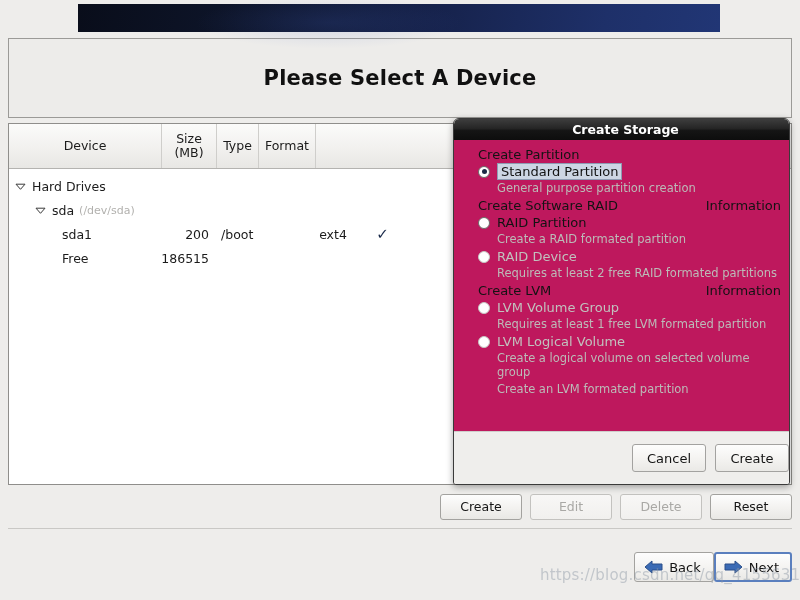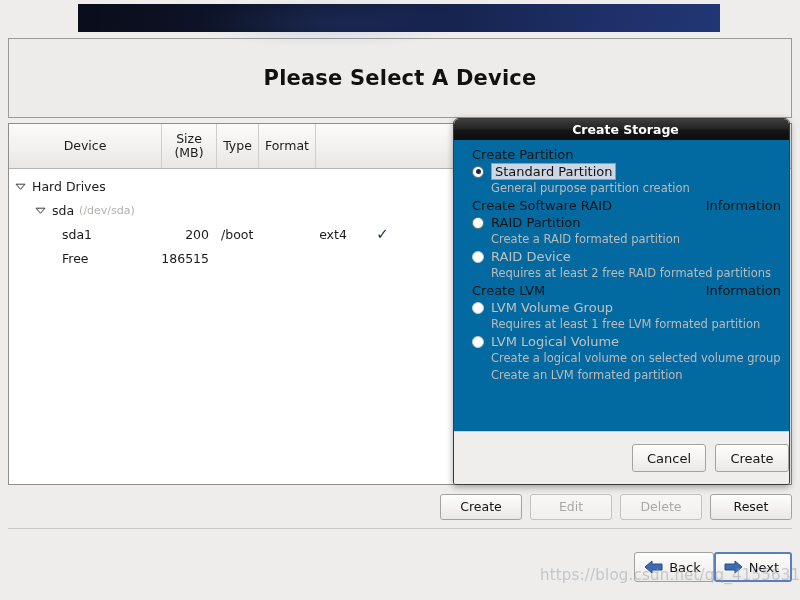--- a/index.html
+++ b/index.html
@@ -140,21 +140,21 @@
   }
   #dlg-titlebar {
     height:21px; flex:0 0 21px;
     background:linear-gradient(to bottom,#3d3d3d 0%,#252525 45%,#151515 55%,#0d0d0d 100%);
     color:#ffffff; font-size:12.5px; font-weight:bold;
     display:flex; align-items:center; justify-content:center;
     border-radius:5px 5px 0 0;
     padding-left:8px;
   }
   #dlg-body {
-    flex:1; background:#0369a1; padding:6px 0 0 10px;
+    flex:1; background:#be185d; padding:6px 0 0 16px;
     border-bottom:1px solid #cfcecb;
     overflow:hidden;
   }
   .sect-head {
     display:flex; justify-content:space-between; align-items:center;
     padding:1px 8px 1px 8px; font-size:13px; color:#131313;
   }
   .sect-head .info { font-size:13px; color:#131313; }
   .opt { display:flex; align-items:center; padding:1px 8px; }
   .radio {

